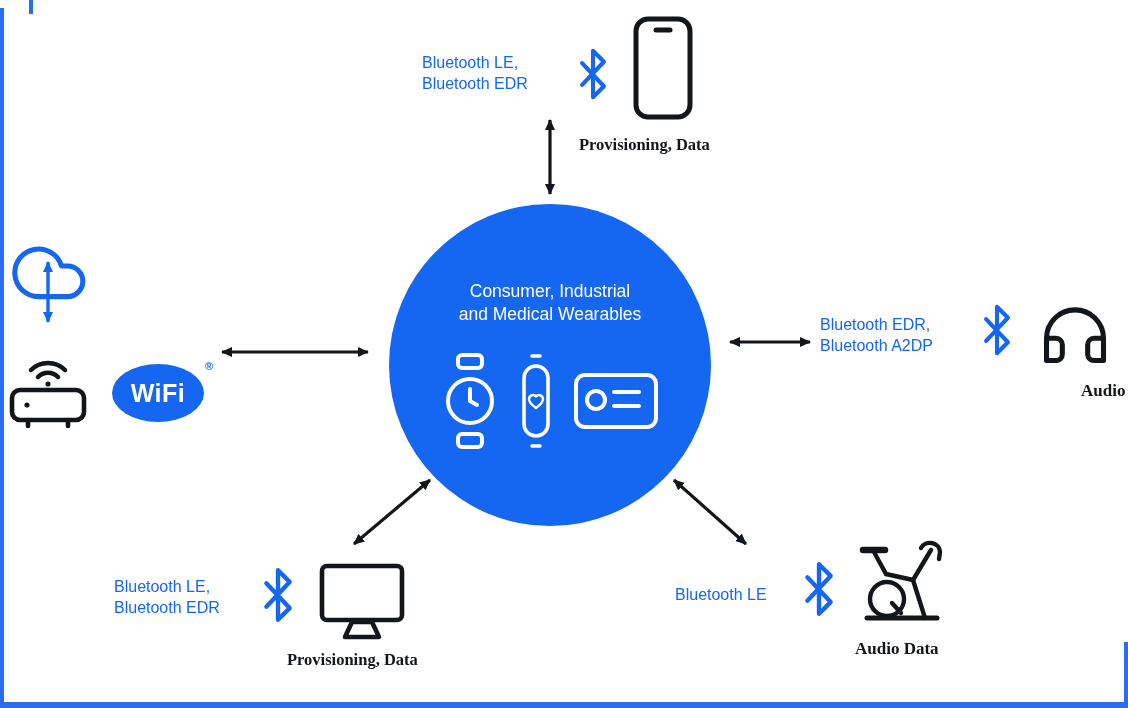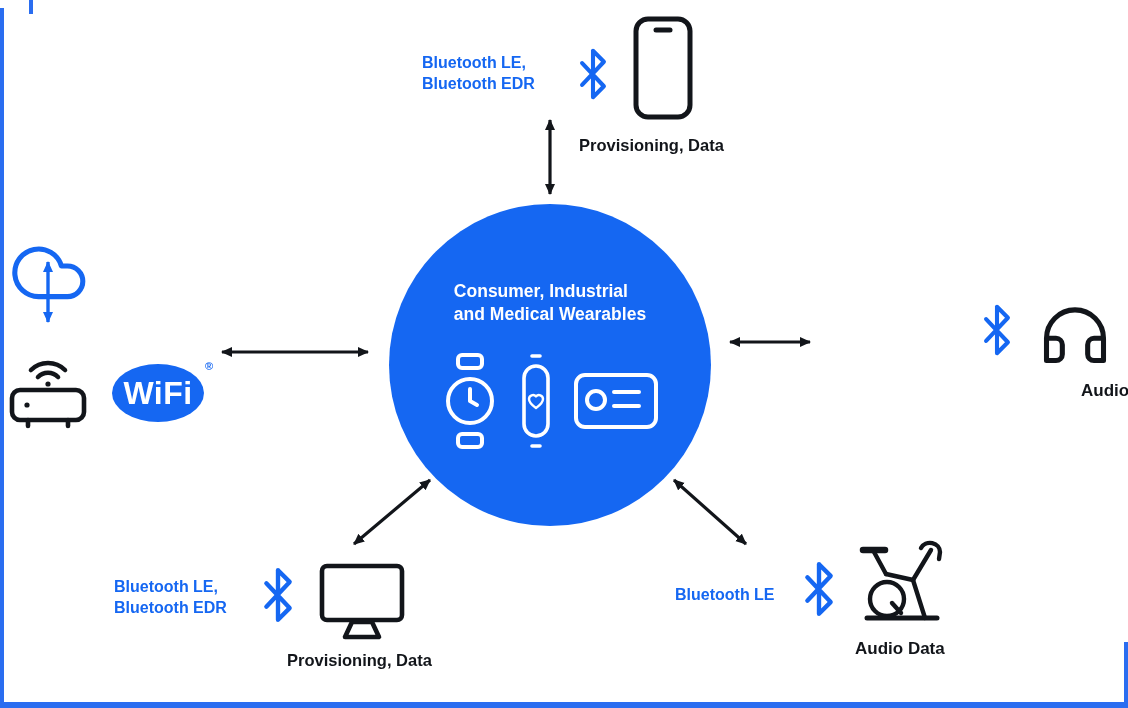--- a/index.html
+++ b/index.html
@@ -10,63 +10,64 @@
   #canvas{
     position:relative;
     width:1128px;height:708px;
     background:#ffffff;
     overflow:hidden;
     font-family:"Liberation Sans", sans-serif;
   }
   .abs{position:absolute;}
   .blue-label{
     color:var(--blue);
-    font-weight:700;
+    font-weight:400;
     font-size:16px;
     line-height:1.32;
     white-space:pre-line;
   }
   .black-label{
     color:var(--ink);
     font-weight:700;
     font-size:16.5px;
     line-height:1.25;
     white-space:pre-line;
+    font-family:Liberation Serif, serif;
   }
   .hub{
     position:absolute;
     left:389px;top:204px;
     width:322px;height:322px;
     border-radius:50%;
     background:var(--blue);
     display:flex;flex-direction:column;align-items:center;
     padding-top:76px;
     box-sizing:border-box;
   }
   .hub-title{
     color:#ffffff;
-    font-weight:700;
+    font-weight:400;
     font-size:17.5px;
     line-height:1.3;
-    text-align:left;
+    text-align:center;
     white-space:pre-line;
   }
   .hub-icons{
     display:flex;align-items:center;gap:20px;margin-top:24px;
   }
   .wifi-logo{
     position:absolute;
     left:112px;top:364px;
     width:92px;height:58px;
     background:var(--blue);
     border-radius:50%;
     display:flex;align-items:center;justify-content:center;
   }
   .wifi-text{
-    color:#fff;font-weight:700;font-size:32px;letter-spacing:.5px;
+    color:#fff;font-weight:700;font-size:25px;letter-spacing:.5px;
   }
   .wifi-reg{
     position:absolute;
     right:-9px;top:-4px;
     color:var(--blue);
     font-size:11px;font-weight:700;
   }
   .frame-strip{position:absolute;background:#2a6df0;}
   svg{display:block;}
 </style>
@@ -196,20 +197,22 @@
       <circle cx="21" cy="61" r="2.6" fill="#12151a" stroke="none"></circle>
       <path d="M22 76 v6 M62 76 v6"></path>
     </svg>
   </span>
 
   <div class="wifi-logo">
     <span class="wifi-text">WiFi</span>
     <span class="wifi-reg">®</span>
   </div>
 
+  <div class="abs blue-label" style="left:820px;top:314px;">Bluetooth EDR,
+Bluetooth A2DP</div>
 
   <span class="abs" style="left:982px;top:302px;">
     <svg width="30" height="56" viewBox="0 0 22 38" fill="none" stroke="#1567f2" stroke-width="3" stroke-linecap="round" stroke-linejoin="round">
       <path d="M11 2 V36 L19 28 L3 11 M11 2 L19 10 L3 27"></path>
     </svg>
   </span>
 
   <span class="abs" style="left:1036px;top:294px;">
     <svg width="78" height="76" viewBox="0 0 24 24" fill="none" stroke="#12151a" stroke-width="1.6" stroke-linecap="round" stroke-linejoin="round">
       <path d="M3 14h3a2 2 0 0 1 2 2v3a2 2 0 0 1-2 2H3v-7a9 9 0 0 1 18 0v7h-3a2 2 0 0 1-2-2v-3a2 2 0 0 1 2-2h3"></path>

